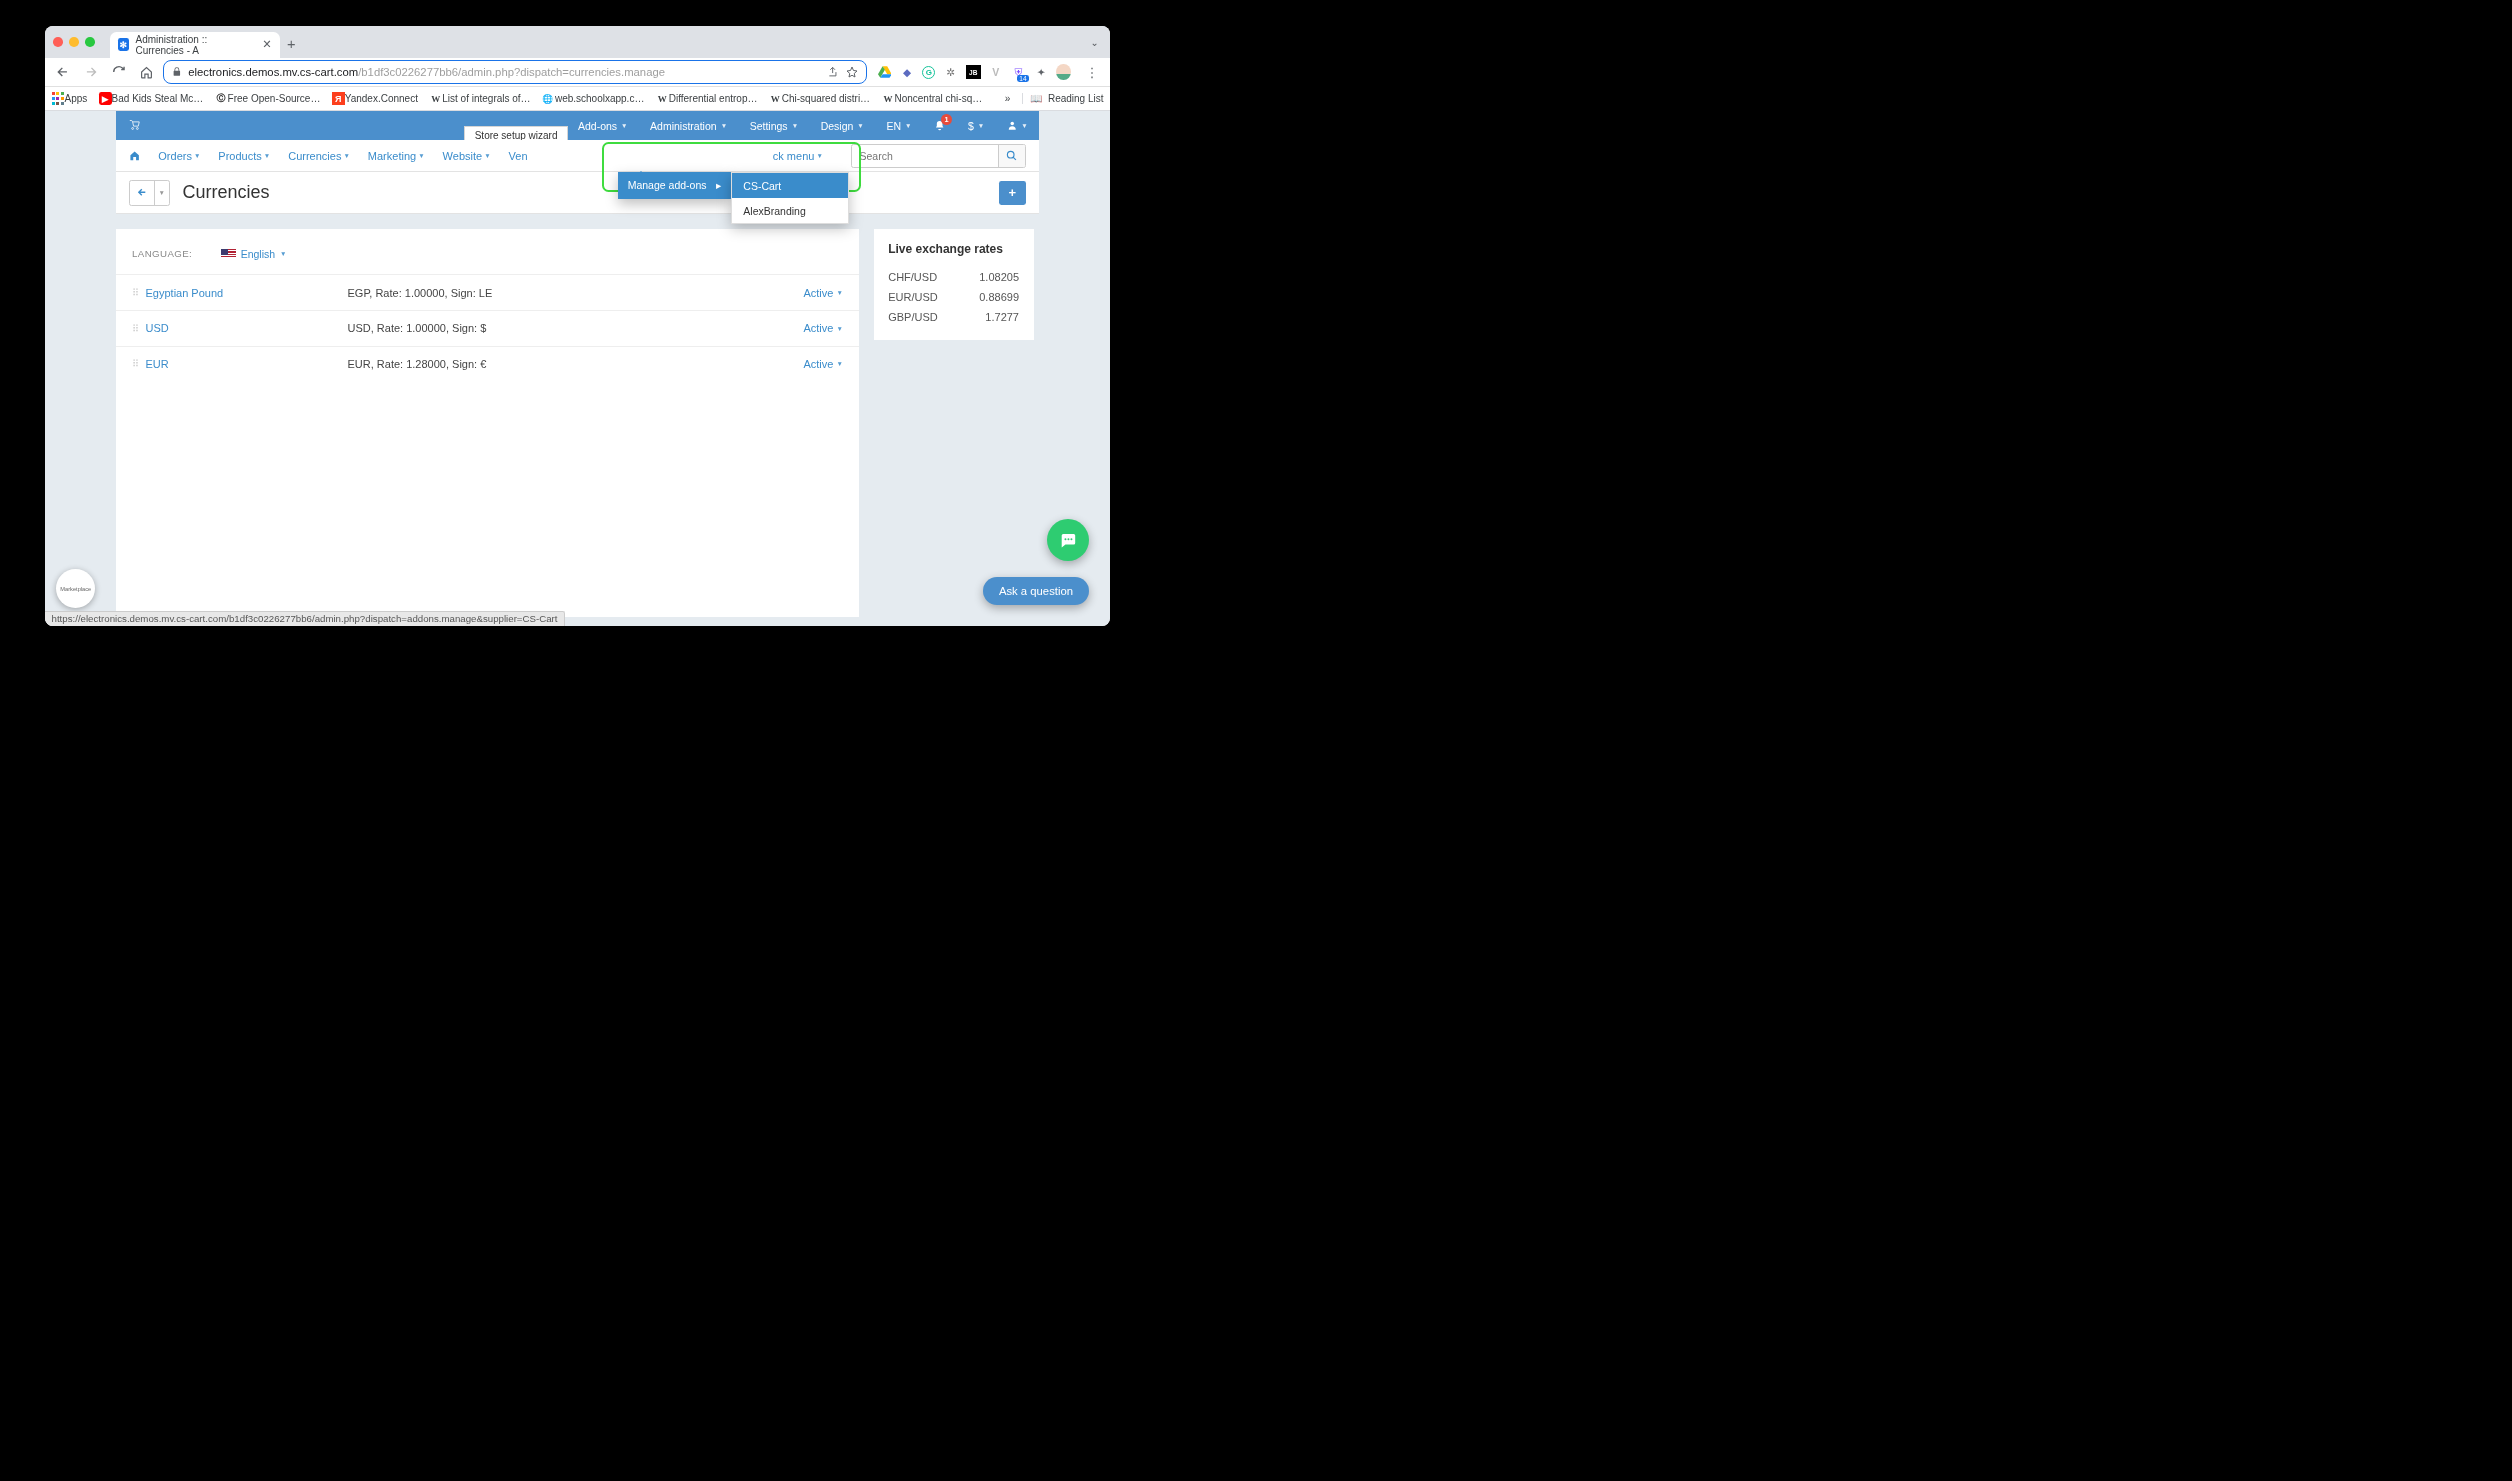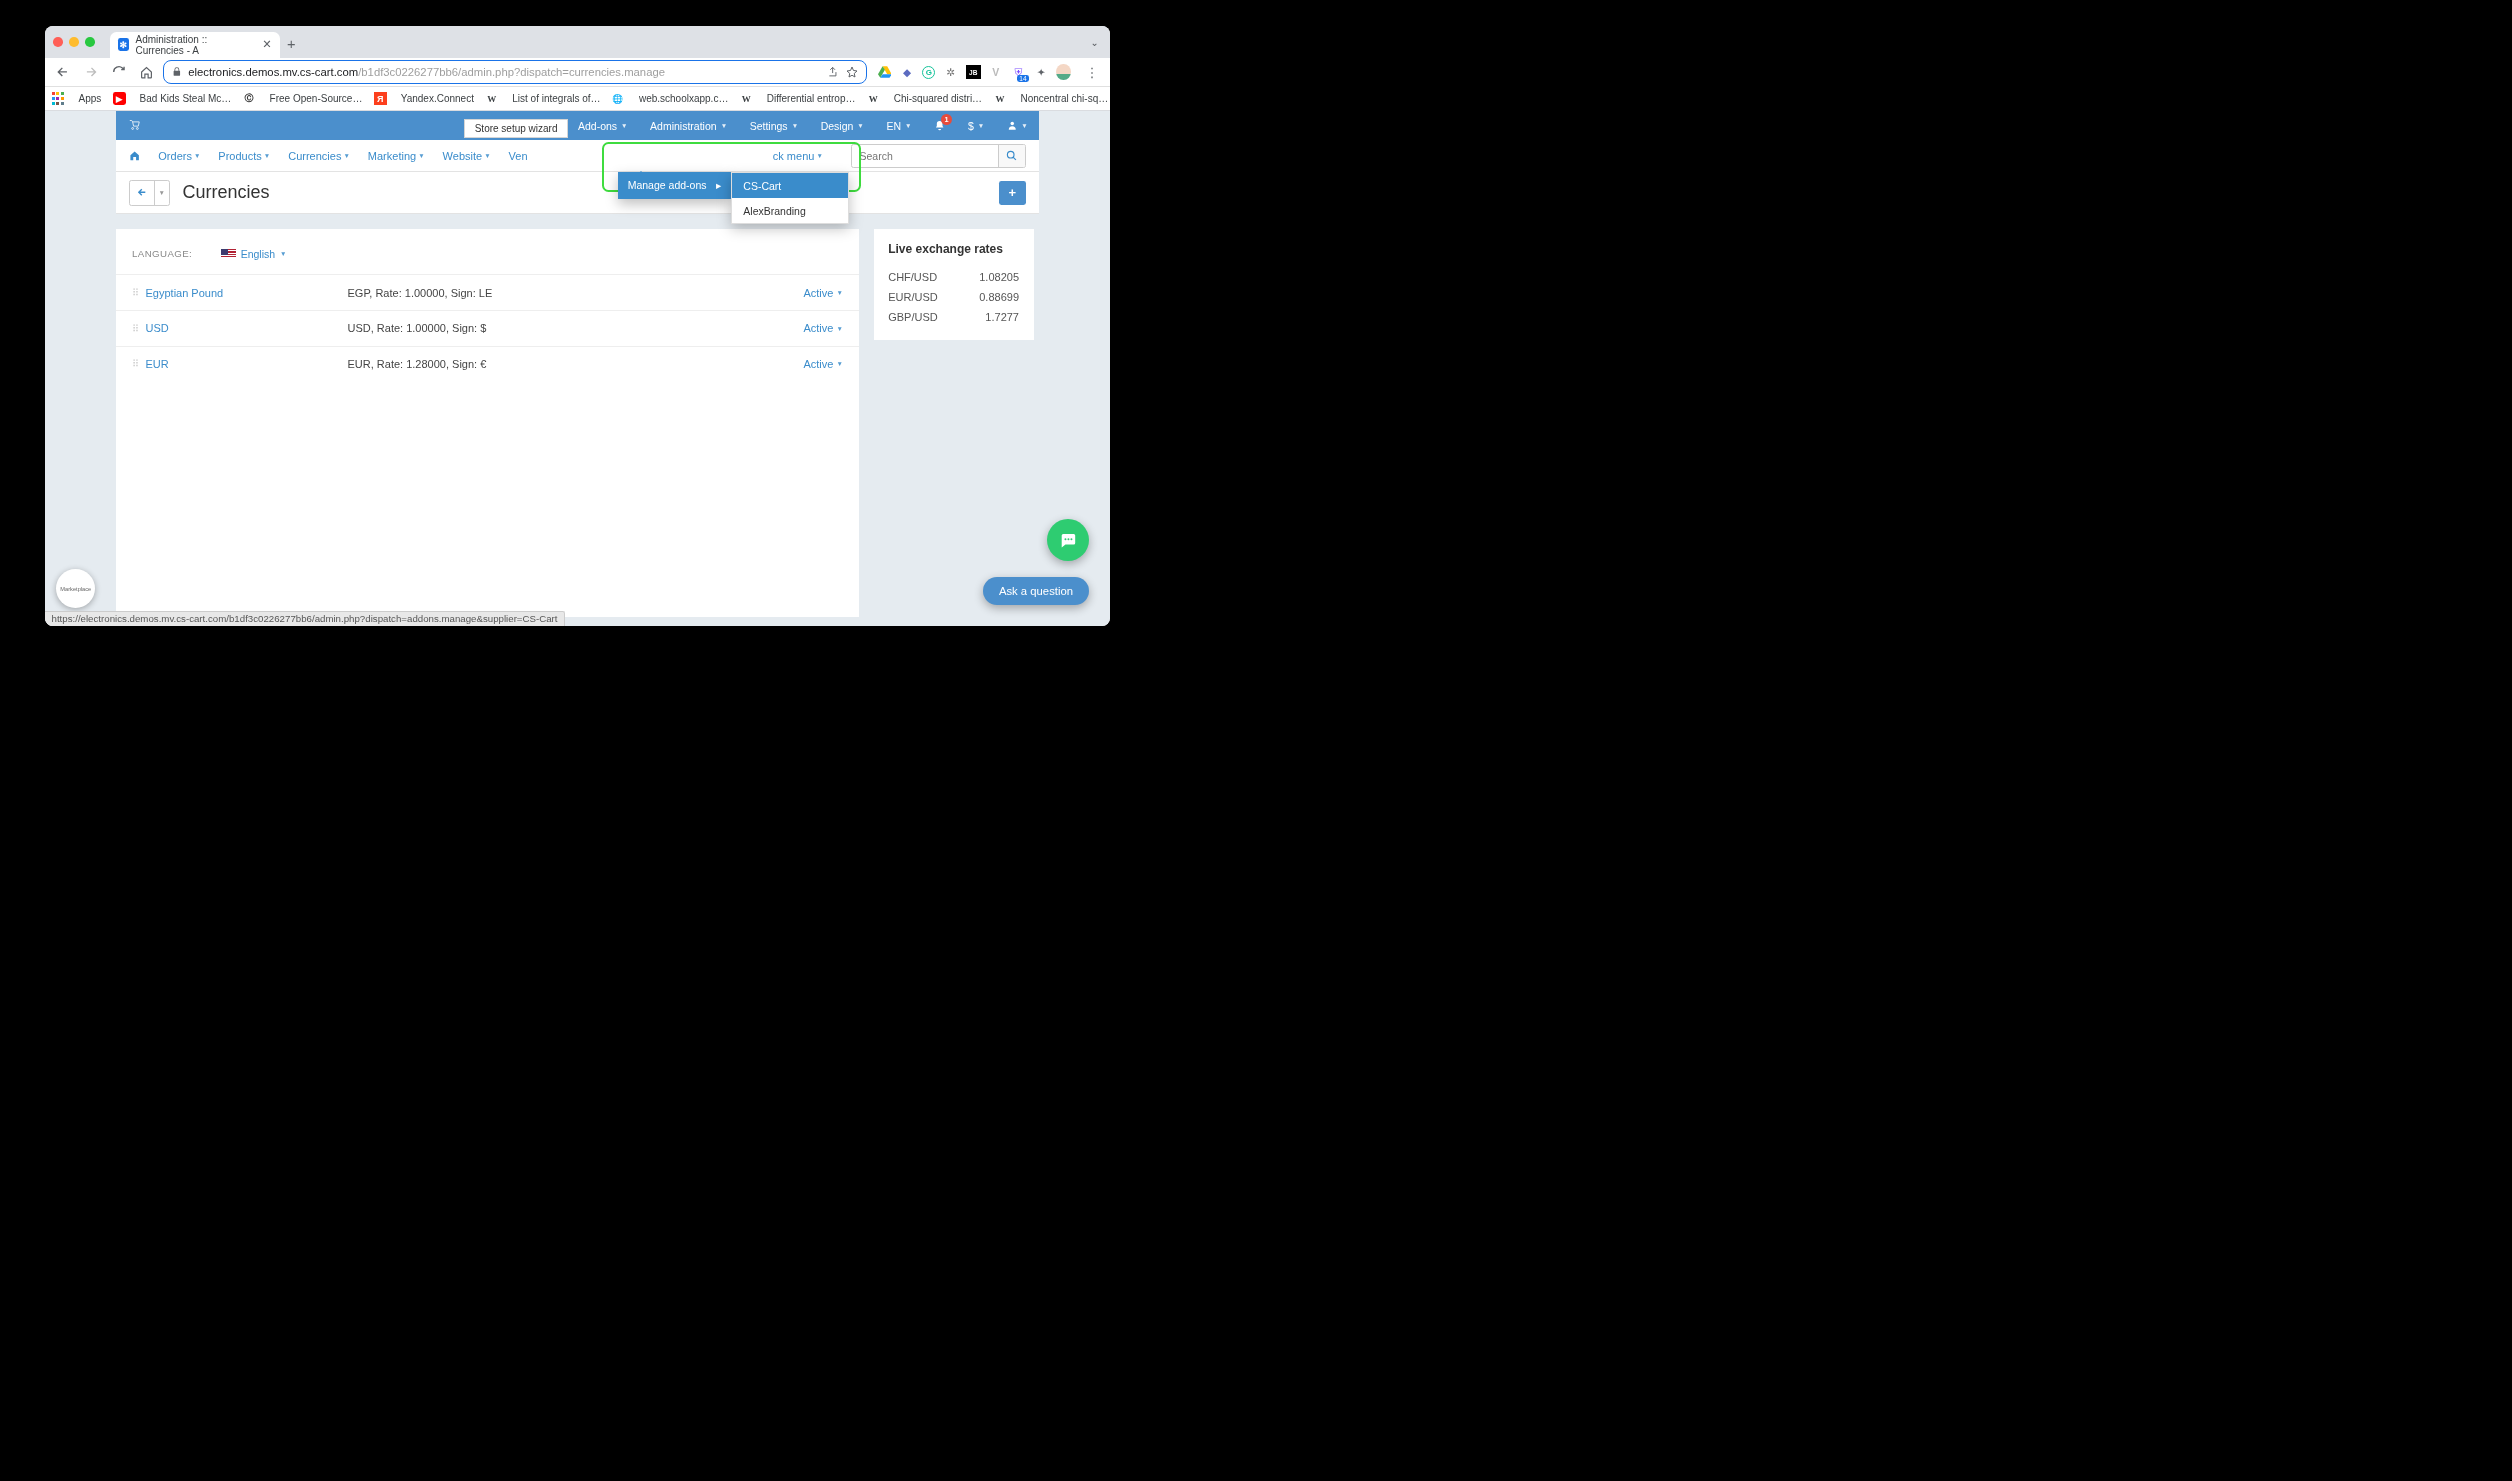--- a/index.html
+++ b/index.html
@@ -22,39 +22,39 @@
   .omni-secure { color:#5f6368; font-size:9.7px;}
   .omni-url { color:#9e9e9e; white-space:nowrap; overflow:hidden;}
   .omni-url .dark { color:#202124;}
   .omni-right { margin-left:auto; display:flex; gap:8px; align-items:center; color:#5f6368;}
   .ext-icons { display:flex; gap:8px; align-items:center; padding:0 4.9px;}
   .ext-icon { width:14.6px; height:14.6px; display:flex; align-items:center; justify-content:center; font-size:10.5px; color:#666;}
   .ext-badge { position:relative; }
   .ext-badge .bdg { position:absolute; bottom:-3.2px; right:-3.2px; background:#1a73e8; color:#fff; font-size:6.5px; padding:0 2.4px; border-radius:2.4px;}
   .menu-dots { font-size:13px; color:#5f6368; padding:0 4.9px;}
   .bc-bookmarks { height:24px; background:#fff; display:flex; align-items:center; padding:0 6.5px; gap:11.3px; font-size:10px; color:#3c4043; border-bottom:0.8px solid #dadce0;}
-  .bm { display:flex; align-items:center; gap:14px; white-space:nowrap;}
+  .bm { display:flex; align-items:center; gap:0; white-space:nowrap;}
   .bm-icn { width:13px; height:13px; display:inline-flex; align-items:center; justify-content:center; font-size:9px;}
   .bm-apps { width:13px; height:13px; display:grid; grid-template-columns:repeat(3,3.2px); grid-template-rows:repeat(3,3.2px); gap:1.6px;}
   .bm-apps span{ background:#f44336; }
   .bm-apps span:nth-child(2){background:#ffc107}
   .bm-apps span:nth-child(3){background:#4caf50}
   .bm-apps span:nth-child(4){background:#2196f3}
   .bm-apps span:nth-child(5){background:#9c27b0}
   .bm-apps span:nth-child(6){background:#ff9800}
   .bm-apps span:nth-child(7){background:#00bcd4}
   .bm-apps span:nth-child(8){background:#795548}
   .bm-apps span:nth-child(9){background:#607d8b}
   .bm-more { margin-left:auto;}
   .reading-list { display:flex; align-items:center; gap:4.9px; border-left:0.8px solid #dadce0; padding-left:8px;}
   
   .page { position:relative; height: calc(100% - 85px); background: #e5ebf0;}
   .topbar { height:29px; background:#4b8fcc; display:flex; align-items:center; color:#fff; font-size:10.5px; padding:0 0 0 13px; position:relative;}
   .cart-icn { font-size:11.3px; opacity:.85; margin-right:16px;}
-  .wizard { position:absolute; left:348px; top:8px; background:#fff; color:#333; border:0.8px solid #d5d5d5; border-radius:0; padding:3.2px 9.7px; font-size:10px;}
+  .wizard { position:absolute; left:348px; top:15px; background:#fff; color:#333; border:0.8px solid #d5d5d5; border-radius:0; padding:3.2px 9.7px; font-size:10px;}
   .top-menus { margin-left:auto; display:flex; align-items:center; height:100%;}
   .top-menu { padding:0 11.3px; display:flex; align-items:center; gap:4px; height:100%; cursor:pointer;}
   .caret { font-size:6.5px; opacity:.85;}
   .notif { position:relative; font-size:11.3px;}
   .notif-badge { position:absolute; top:-5.7px; right:-6.5px; background:#e74c3c; color:#fff; border-radius:6.5px; font-size:7.3px; padding:0.8px 3.2px; font-weight:bold;}
   .navbar { height:32px; background:#fff; display:flex; align-items:center; padding:0 13px; gap:18px; font-size:11px; color:#3a8ccb; border-bottom:0.8px solid #e3e3e3; position:relative;}
   .nav-item { display:flex; align-items:center; gap:2px; cursor:pointer;}
   .nav-spacer { flex:1; }
   .quickmenu { margin-left:auto; margin-right:9.7px;}
   .search-wrap { display:flex; align-items:center; border:0.8px solid #ccc; border-radius:2.4px; overflow:hidden; height:24px;}

